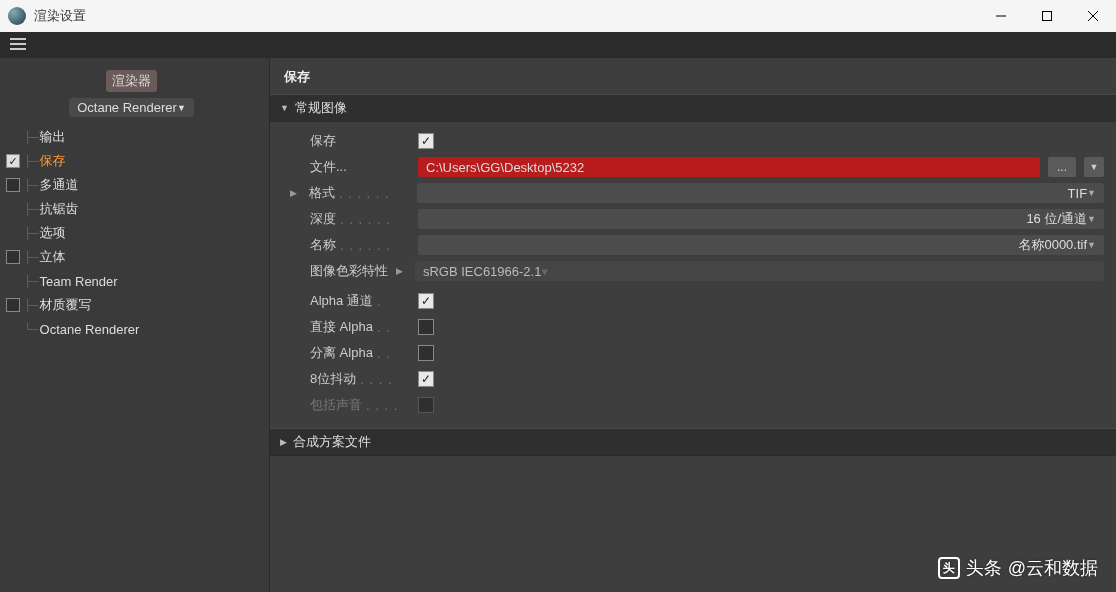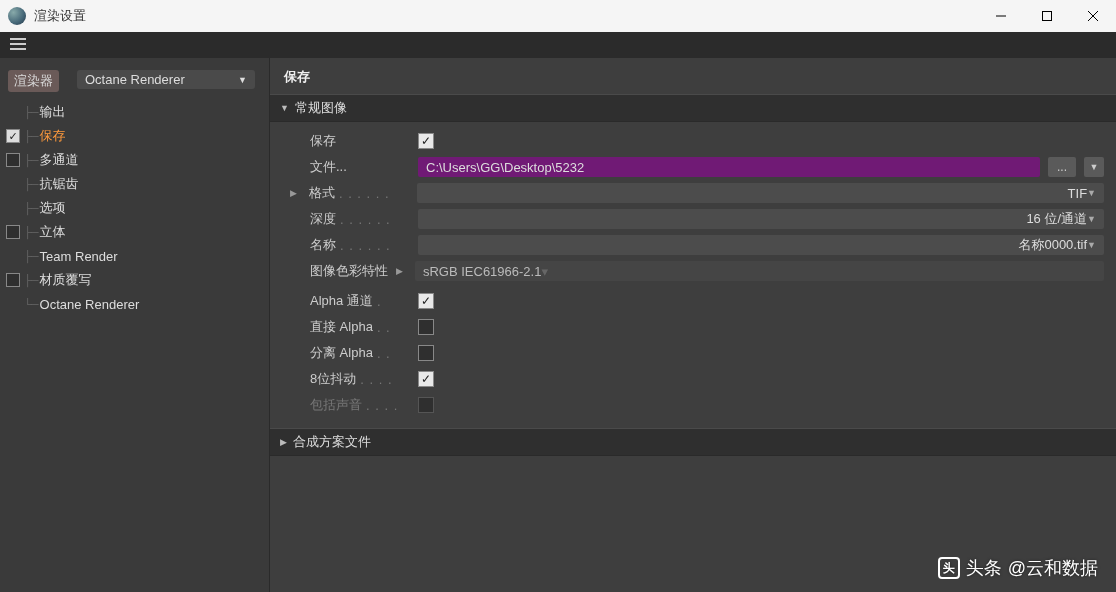--- a/index.html
+++ b/index.html
@@ -6,21 +6,21 @@
 html, body { width: 1116px; height: 592px; background: #3a3a3a; overflow: hidden; }
 .titlebar { height: 32px; background: #f5f5f5; display: flex; align-items: center; padding-left: 8px; }
 .titlebar .app-icon { width: 18px; height: 18px; background: radial-gradient(circle at 30% 30%, #8aa 0%, #467 60%, #234 100%); border-radius: 50%; margin-right: 8px; }
 .titlebar .title { font-size: 13px; color: #333; flex: 1; }
 .titlebar .winbtn { width: 46px; height: 32px; display: flex; align-items: center; justify-content: center; color: #000; }
 .titlebar .winbtn svg { width: 10px; height: 10px; }
 .hamburger-bar { height: 26px; background: #2b2b2b; display: flex; align-items: center; padding-left: 10px; }
 .hamburger-bar .hb { color: #ccc; }
 .main { display: flex; height: calc(592px - 32px - 26px); background: #3a3a3a; }
 .sidebar { width: 270px; background: #3a3a3a; padding: 8px 10px 8px 2px; border-right: 1px solid #2a2a2a; }
-.renderer-row { display: flex; align-items: flex-start; gap: 18px; padding: 4px 4px 8px 6px; }
+.renderer-row { display: flex; align-items: center; gap: 6px; padding: 4px 4px 8px 6px; flex-direction: column; }
 .renderer-row .lbl { font-size: 13px; color: #ddd; background:#6a5a58; padding:2px 6px; border-radius:3px;}
 .renderer-row .sel { flex: 1; background: #4a4a4a; color: #ddd; font-size: 13px; padding: 2px 8px; border-radius: 3px; display: flex; align-items: center; justify-content: space-between; }
 .tree-item { display: flex; align-items: center; height: 24px; font-size: 13px; color: #ddd; padding-left: 4px; }
 .tree-item.active .item-label { color: #ff9a3c; }
 .tree-item .cb { width: 14px; height: 14px; border: 1px solid #888; background: #2f2f2f; margin-right: 4px; display:inline-flex; align-items:center; justify-content:center; }
 .tree-item .cb.checked { background: #ddd; }
 .tree-item .cb.checked::after { content: "✓"; color: #222; font-size: 11px; line-height: 1; }
 .tree-item .cb-spacer { width: 18px; }
 .tree-item .branch { color: #666; margin-right: 2px; font-size: 11px; letter-spacing: -1px; }
 .tree-item .item-label { }
@@ -32,21 +32,21 @@
 .row { display: flex; align-items: center; min-height: 26px; font-size: 13px; color: #ccc; gap: 8px; }
 .row .indent { width: 12px; }
 .row .rlabel { width: 100px; color: #ccc; display: flex; align-items: center; gap: 4px; }
 .row .rlabel .dots { color: #777; letter-spacing: 1px; }
 .row .disabled { color: #777; text-align: center; }
 .row .chev-small { font-size: 9px; color: #999; margin-right: 4px; }
 .checkbox { width: 16px; height: 16px; border: 1px solid #888; background: #2f2f2f; display: inline-flex; align-items: center; justify-content: center; }
 .checkbox.checked { background: #e8e8e8; }
 .checkbox.checked::after { content: "✓"; color: #222; font-size: 12px; line-height: 1; }
 .checkbox.disabled { border-color: #555; }
-.textfield { flex: 1; background: #701a75; color: #ddd; font-size: 13px; padding: 2px 8px; border-radius: 2px; height: 20px; display: flex; align-items: center; }
+.textfield { flex: 1; background: #b91c1c; color: #ddd; font-size: 13px; padding: 2px 8px; border-radius: 2px; height: 20px; display: flex; align-items: center; }
 .dropdown { flex: 1; background: #4c4c4c; color: #ddd; font-size: 13px; padding: 2px 8px; border-radius: 2px; height: 20px; display: flex; align-items: center; justify-content: flex-end; }
 .dropdown .dd-chev { font-size: 9px; color: #aaa; }
 .readonly-field { flex: 1; background: #454545; color: #bbb; font-size: 13px; padding: 2px 8px; border-radius: 2px; height: 20px; display: flex; align-items: center; justify-content: flex-start; }
 .filebtn { width: 28px; height: 20px; background: #5a5a5a; border-radius: 2px; display: flex; align-items: center; justify-content: center; color: #ccc; font-size: 12px; }
 .filechev { width: 20px; height: 20px; background: #5a5a5a; border-radius: 2px; display: flex; align-items: center; justify-content: center; color: #ccc; font-size: 9px; }
 .watermark { position: absolute; right: 18px; bottom: 12px; color: #fff; font-size: 18px; display: flex; align-items: center; gap: 6px; font-weight: 500; text-shadow: 0 0 3px rgba(0,0,0,0.6);}
 .watermark .wm-icon { width: 22px; height: 22px; border: 2px solid #fff; border-radius: 4px; display:flex; align-items:center; justify-content:center; font-size:12px; font-weight:bold;}
 </style>
 </head>
 <body>

